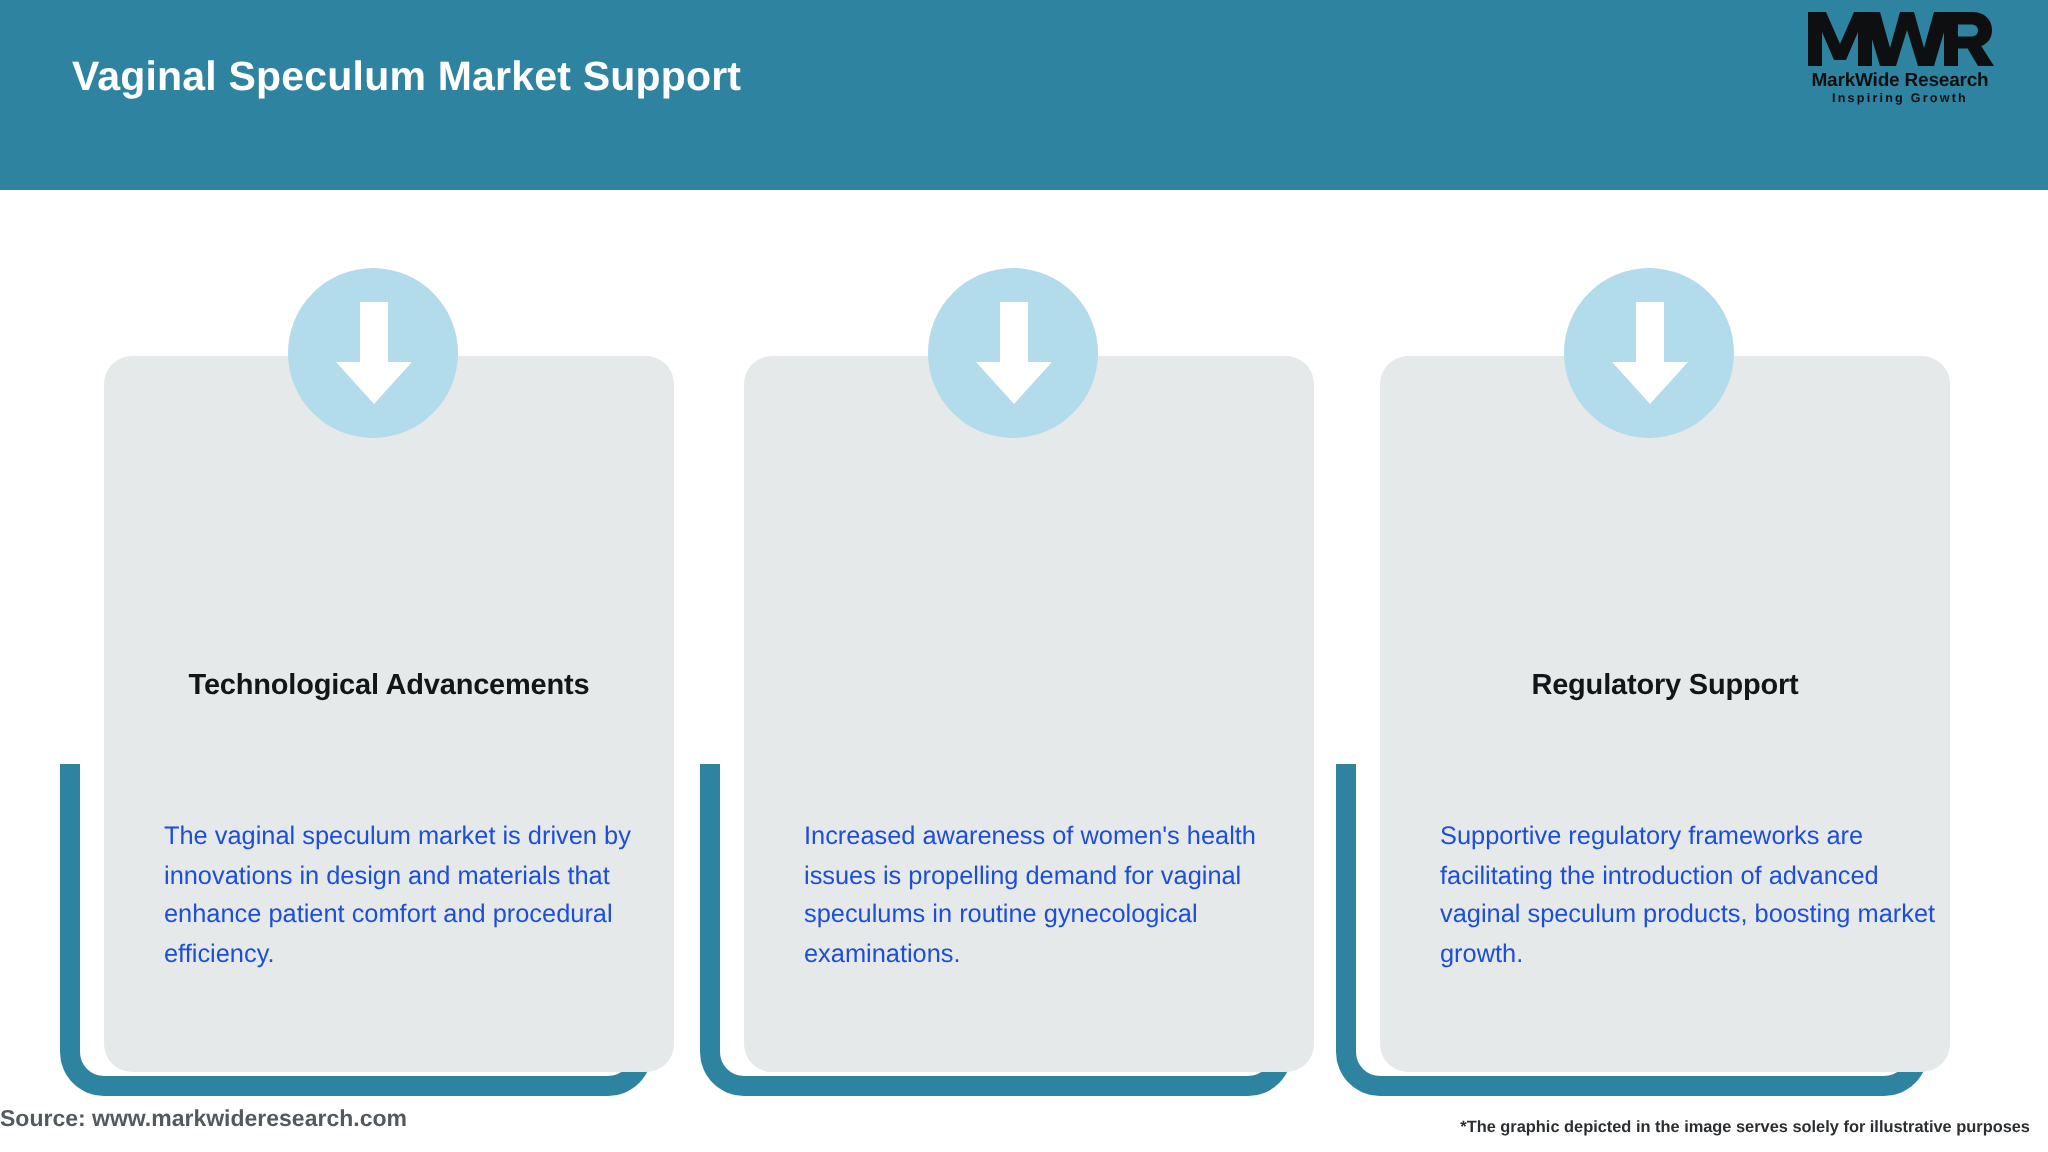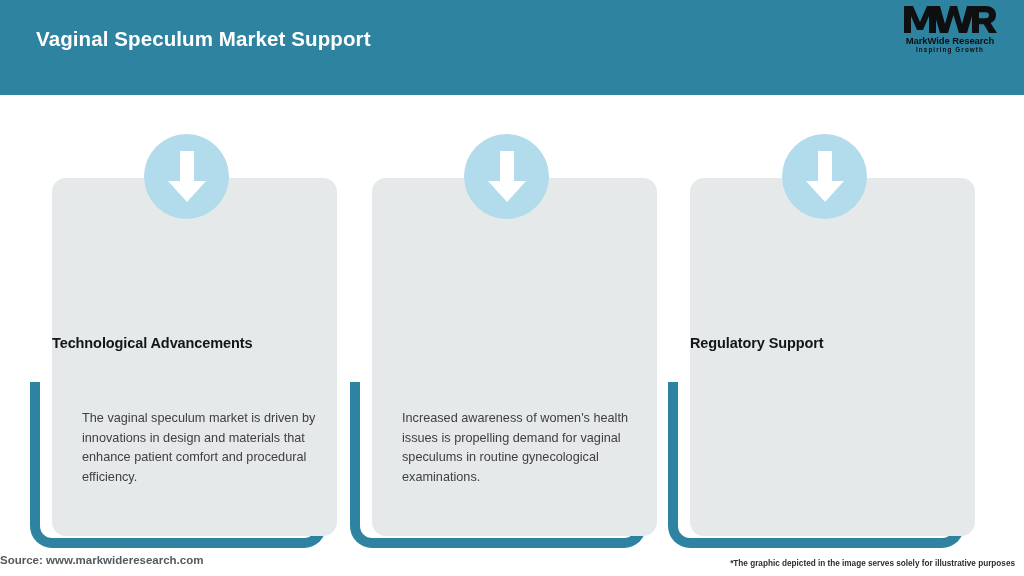--- a/index.html
+++ b/index.html
@@ -127,35 +127,35 @@
     position: absolute;
     left: 23px;
     top: 17px;
   }
 
   .card-heading {
     position: absolute;
     left: 0;
     top: 157px;
     width: 285px;
-    text-align: left;
+    text-align: center;
     font-size: 14.5px;
     font-weight: bold;
     color: #131618;
     letter-spacing: -0.1px;
   }
 
   .card-text {
     position: absolute;
     left: 30px;
     top: 231px;
     width: 248px;
     font-size: 12.7px;
     line-height: 19.6px;
-    color: #404040;
+    color: #1d4ed8;
   }
   .card-group.g1 .card-text { width: 252px; }
 
   
   #footer-source {
     position: absolute;
     left: 0;
     top: 554px;
     width: 1024px;
     text-align: left;
@@ -219,20 +219,21 @@
       <svg width="40" height="52" viewBox="0 0 40 52">
         <path d="M13,0 L27,0 L27,30 L39,30 L20,51 L1,30 L13,30 Z" fill="#ffffff"></path>
       </svg>
     </div>
   </div>
 
   <div class="card-group g3">
     <div class="card-frame"></div>
     <div class="card-body">
       <div class="card-heading">Regulatory Support</div>
+      <div class="card-text">Supportive regulatory frameworks are facilitating the introduction of advanced vaginal speculum products, boosting market growth.</div>
     </div>
     <div class="card-icon">
       <svg width="40" height="52" viewBox="0 0 40 52">
         <path d="M13,0 L27,0 L27,30 L39,30 L20,51 L1,30 L13,30 Z" fill="#ffffff"></path>
       </svg>
     </div>
   </div>
 
 </div>
 

